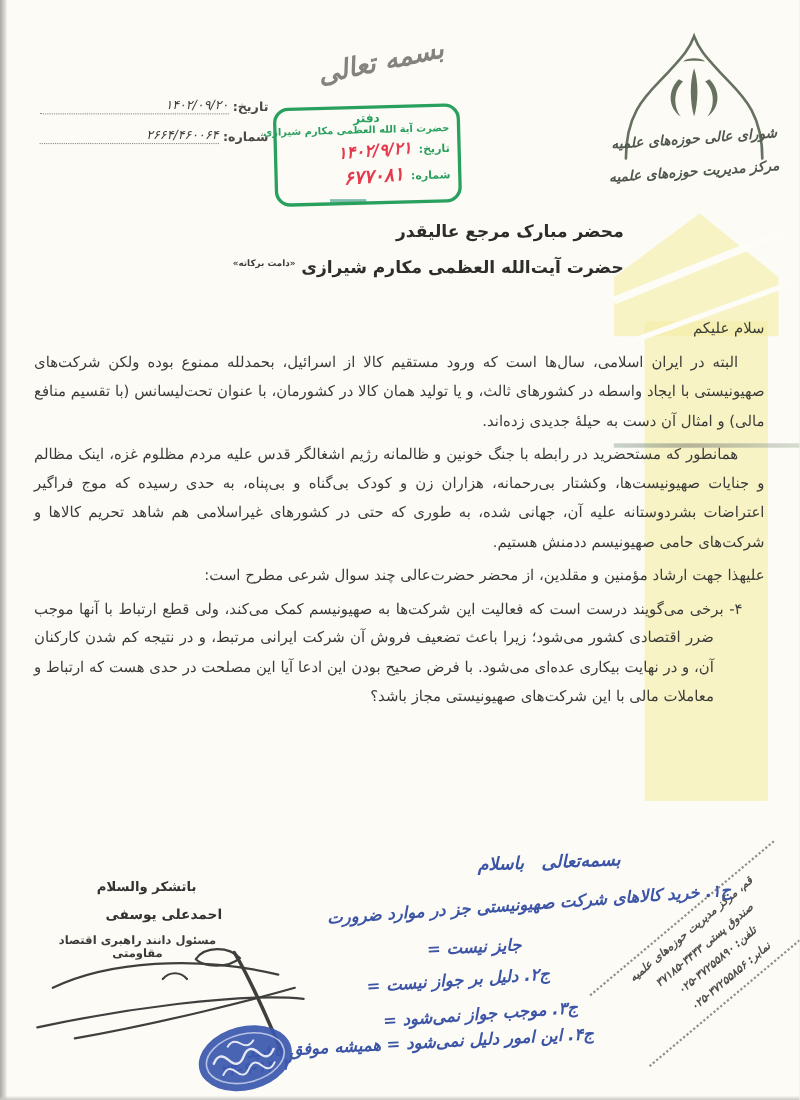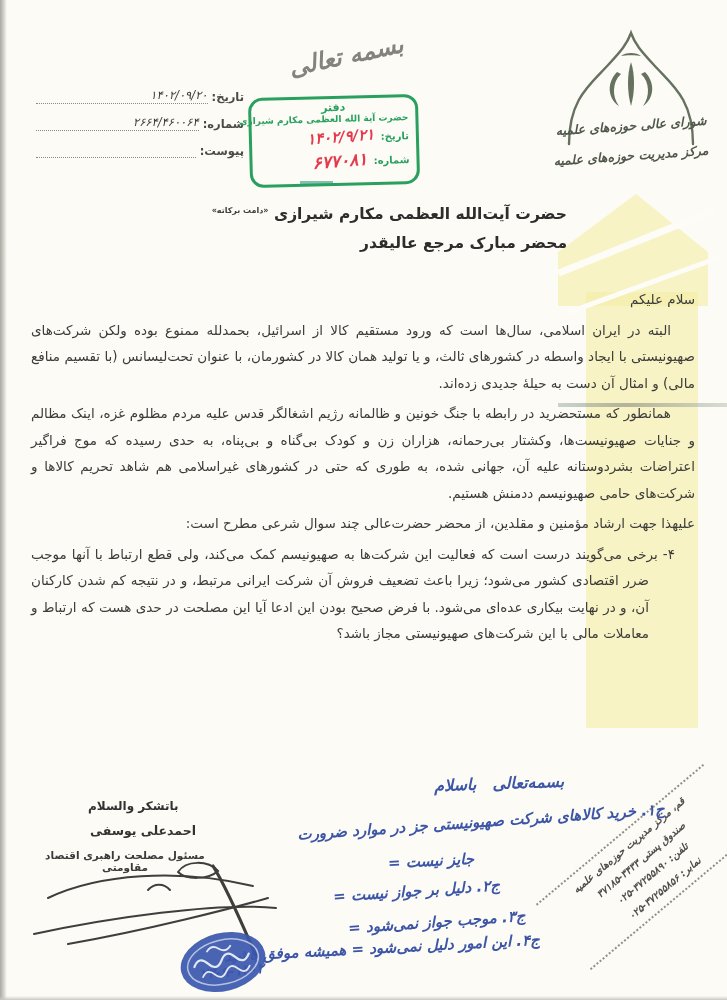--- a/index.html
+++ b/index.html
@@ -81,21 +81,21 @@
   .reply-a1 { top:813px; left:297px; transform:rotate(-4deg); }
   .reply-a1b { top:852px; left:388px; transform:rotate(-3deg); }
   .reply-a2 { top:882px; left:333px; transform:rotate(-4deg); }
   .reply-a3 { top:913px; left:348px; transform:rotate(-4deg); }
   .reply-a4 { top:939px; left:224px; transform:rotate(-3deg); }
   .reply-date { top:963px; left:200px; transform:rotate(-6deg); font-size:14px; }
 
   
   .sig-closing { position:absolute; top:799px; left:88px; width:110px; text-align:left;
     font-size:12px; font-weight:bold; color:#333; z-index:3; }
-  .sig-name { position:absolute; top:823px; left:84px; width:118px; text-align:center;
+  .sig-name { position:absolute; top:823px; left:84px; width:118px; 
     font-size:12.5px; font-weight:bold; color:#333; letter-spacing:1px; z-index:3; }
   .sig-title { position:absolute; top:849px; left:34px; width:182px; text-align:center;
     font-size:10.5px; font-weight:bold; color:#3a3a3a; z-index:3; }
   .sig-scribble { position:absolute; top:856px; left:28px; z-index:3; }
   .seal { position:absolute; top:928px; left:176px; z-index:5; transform:rotate(-14deg); }
 
   
   .footer-diagonal { position:absolute; left:538px; top:824px; width:218px; z-index:2;
     transform:rotate(-40deg); text-align:center; font-size:10px; line-height:1.85;
     color:#4e4e4c; border-top:2px dotted #8f8f8a; border-bottom:2px dotted #8f8f8a;
@@ -119,24 +119,20 @@
   <div class="bismillah">بسمه تعالی</div>
 
   <div class="meta">
     <div class="meta-row">
       <span class="meta-label">تاریخ:</span>
       <span class="meta-value">۱۴۰۲/۰۹/۲۰</span>
     </div>
     <div class="meta-row">
       <span class="meta-label">شماره:</span>
       <span class="meta-value">۲۶۶۴/۴۶۰۰۶۴</span>
-    </div>
-    <div class="meta-row">
-      <span class="meta-label">پیوست:</span>
-      <span class="meta-value"></span>
     </div>
   </div>
 
   <div class="office-stamp">
     <div class="stamp-title">دفتر</div>
     <div class="stamp-sub">حضرت آیة الله العظمی مکارم شیرازی</div>
     <div class="stamp-row">
       <span class="stamp-row-label">تاریخ:</span>
       <span class="stamp-red date">۱۴۰۲/۹/۲۱</span>
     </div>
@@ -154,25 +150,25 @@
         <path d="M72,46 C62,56 62,72 74,80 C67,71 67,56 76,48 Z"></path>
         <path d="M100,46 C110,56 110,72 98,80 C105,71 105,56 96,48 Z"></path>
         <path d="M76,30 C80,26 92,26 96,30 C92,29 80,29 76,30 Z"></path>
       </g>
     </svg>
     <div class="lh-line1">شورای عالی حوزه‌های علمیه</div>
     <div class="lh-line2">مرکز مدیریت حوزه‌های علمیه</div>
   </div>
 
   <div class="heading">
+    <div class="heading-line">محضر مبارک مرجع عالیقدر</div>
     <div class="heading-line">
       <span>حضرت آیت‌الله العظمی مکارم شیرازی</span>
       <span class="honorific">«دامت برکاته»</span>
     </div>
-    <div class="heading-line">محضر مبارک مرجع عالیقدر</div>
   </div>
 
   <div class="body">
     <p>سلام علیکم</p>
     <p class="indent">البته در ایران اسلامی، سال‌ها است که ورود مستقیم کالا از اسرائیل، بحمدلله ممنوع بوده ولکن شرکت‌های صهیونیستی با ایجاد واسطه در کشورهای ثالث، و یا تولید همان کالا در کشورمان، با عنوان تحت‌لیسانس (با تقسیم منافع مالی) و امثال آن دست به حیلهٔ جدیدی زده‌اند.</p>
     <p class="indent">همانطور که مستحضرید در رابطه با جنگ خونین و ظالمانه رژیم اشغالگر قدس علیه مردم مظلوم غزه، اینک مظالم و جنایات صهیونیست‌ها، وکشتار بی‌رحمانه، هزاران زن و کودک بی‌گناه و بی‌پناه، به حدی رسیده که موج فراگیر اعتراضات بشردوستانه علیه آن، جهانی شده، به طوری که حتی در کشورهای غیراسلامی هم شاهد تحریم کالاها و شرکت‌های حامی صهیونیسم ددمنش هستیم.</p>
     <p>علیهذا جهت ارشاد مؤمنین و مقلدین، از محضر حضرت‌عالی چند سوال شرعی مطرح است:</p>
     <p class="question">۴- برخی می‌گویند درست است که فعالیت این شرکت‌ها به صهیونیسم کمک می‌کند، ولی قطع ارتباط با آنها موجب ضرر اقتصادی کشور می‌شود؛ زیرا باعث تضعیف فروش آن شرکت ایرانی مرتبط، و در نتیجه کم شدن کارکنان آن، و در نهایت بیکاری عده‌ای می‌شود. با فرض صحیح بودن این ادعا آیا این مصلحت در حدی هست که ارتباط و معاملات مالی با این شرکت‌های صهیونیستی مجاز باشد؟</p>
   </div>
 
@@ -182,21 +178,21 @@
   </div>
   <div class="reply-line reply-a1">ج۱. خرید کالاهای شرکت صهیونیستی جز در موارد ضرورت</div>
   <div class="reply-line reply-a1b">جایز نیست =</div>
   <div class="reply-line reply-a2">ج۲. دلیل بر جواز نیست =</div>
   <div class="reply-line reply-a3">ج۳. موجب جواز نمی‌شود =</div>
   <div class="reply-line reply-a4">ج۴. این امور دلیل نمی‌شود = همیشه موفق باشید</div>
   <div class="reply-line reply-date">۲۳-۹-۱۴۰۲</div>
 
   <div class="sig-closing">باتشکر والسلام</div>
   <div class="sig-name">احمدعلی یوسفی</div>
-  <div class="sig-title">مسئول مصلحت راهبری اقتصاد مقاومتی</div>
+  <div class="sig-title">مسئول دانند راهبری اقتصاد مقاومتی</div>
   <svg class="sig-scribble" width="262" height="102" viewBox="0 0 262 102">
     <g fill="none" stroke="#1e1e1e" stroke-width="2" opacity="0.85" stroke-linecap="round">
       <path d="M20,42 C70,18 150,12 225,30"></path>
       <path d="M6,78 C80,62 190,46 248,52"></path>
       <path d="M40,88 C120,74 205,52 240,42"></path>
       <path d="M150,16 c8,-12 30,-12 40,-1 c-10,9 -32,9 -40,1"></path>
       <path d="M185,10 C200,34 215,70 228,100" stroke-width="3.2"></path>
       <path d="M120,34 c6,-7 16,-7 22,0"></path>
     </g>
   </svg>

